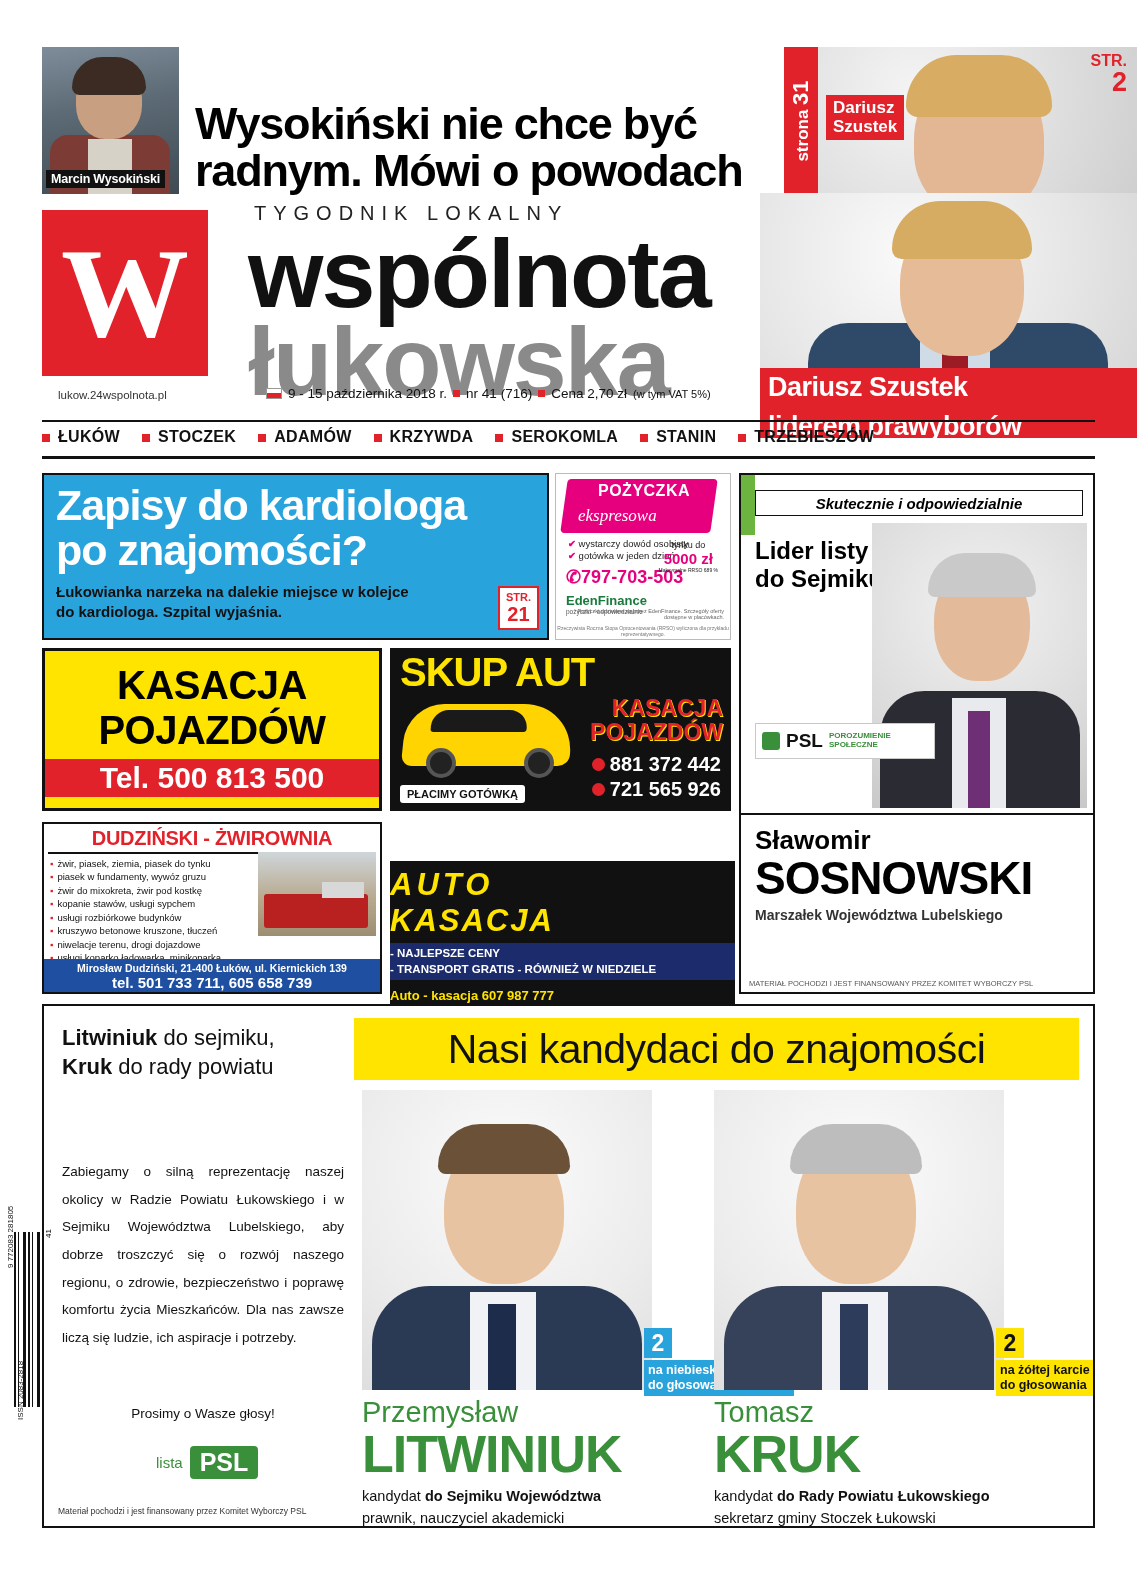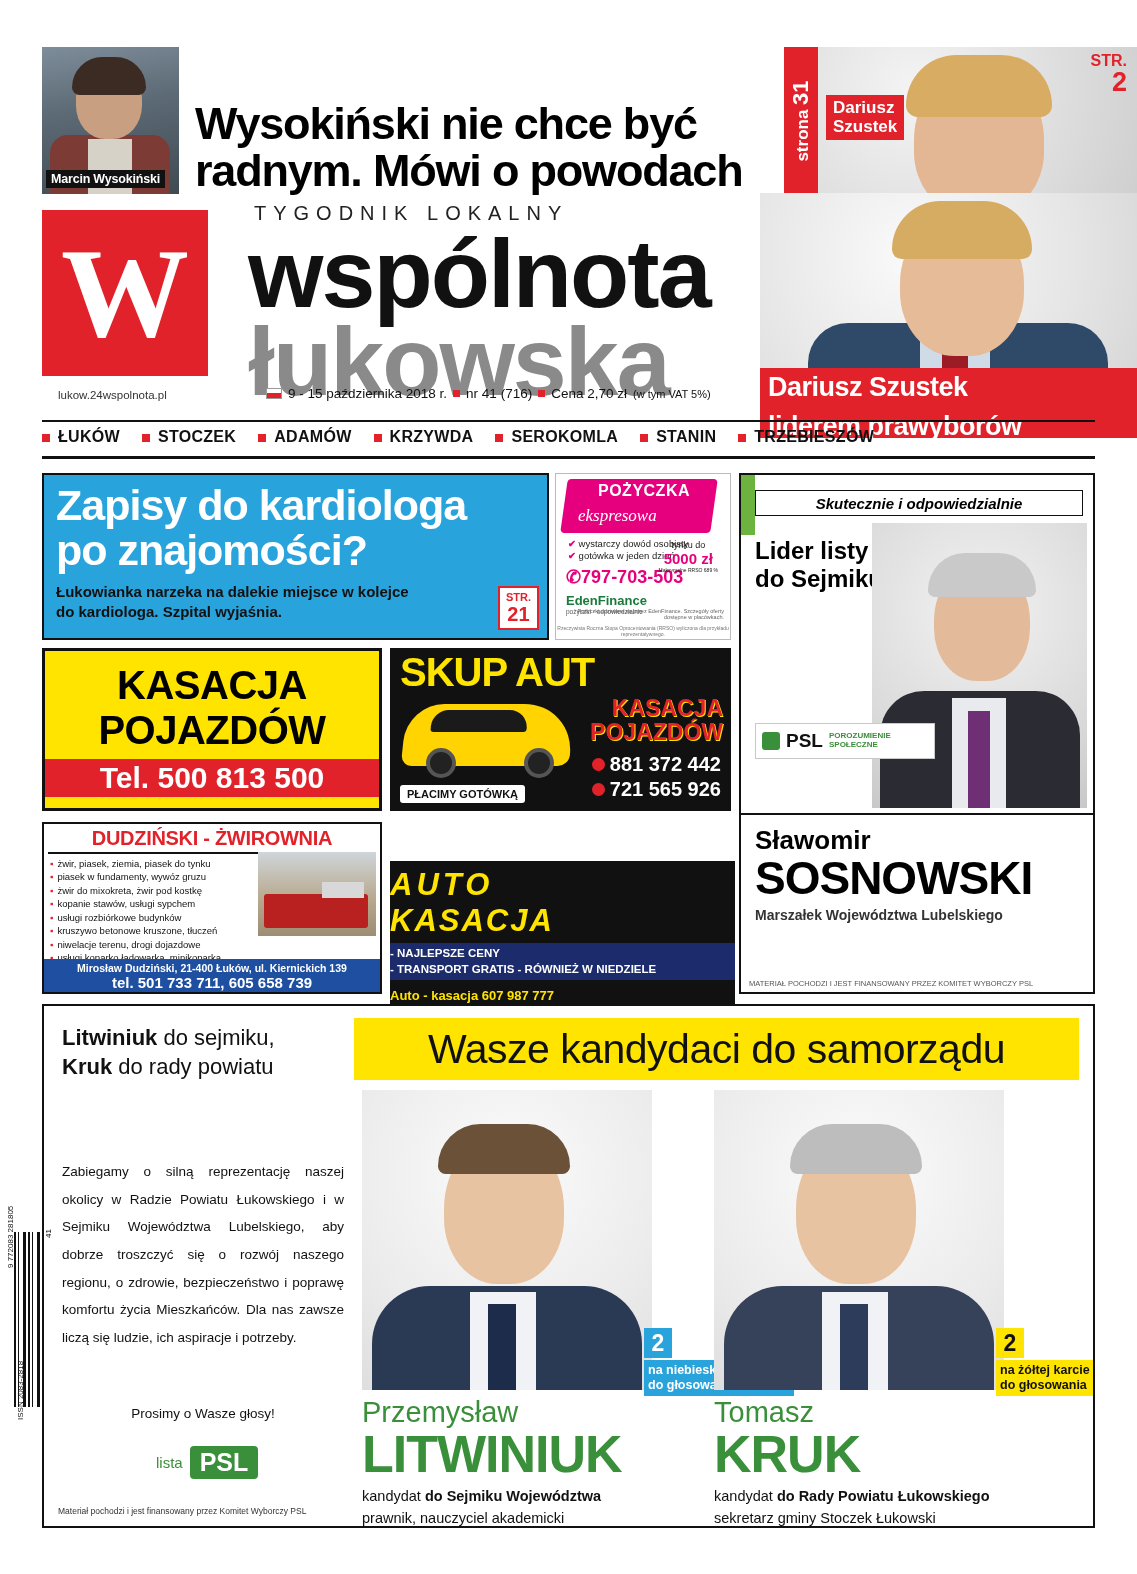--- a/index.html
+++ b/index.html
@@ -508,21 +508,21 @@
     <div class="psl-role">Marszałek Województwa Lubelskiego</div>
     <div class="psl-disc">MATERIAŁ POCHODZI I JEST FINANSOWANY PRZEZ KOMITET WYBORCZY PSL</div>
   </div>
 
   <div class="bottom">
     <div class="bt-left-title">
       <b>Litwiniuk</b><span> do sejmiku,</span><br>
       <b>Kruk</b><span> do rady powiatu</span>
     </div>
     <div class="bt-banner">
-      <span>Wasze kandydaci do samorządu</span>
+      <span>Nasi kandydaci do znajomości</span>
     </div>
     <div class="bt-body">Zabiegamy o silną reprezentację naszej okolicy w Radzie Powiatu Łukowskiego i w Sejmiku Województwa Lubelskiego, aby dobrze troszczyć się o rozwój naszego regionu, o zdrowie, bezpieczeństwo i poprawę komfortu życia Mieszkańców. Dla nas zawsze liczą się ludzie, ich aspiracje i potrzeby.</div>
     <div class="bt-ask">Prosimy o Wasze głosy!</div>
     <div class="bt-lista">
       <span class="lbl">lista</span>
       <span class="box">PSL</span>
     </div>
     <div class="bt-disc">Materiał pochodzi i jest finansowany przez Komitet Wyborczy PSL</div>
 
     <div class="cand c1">

